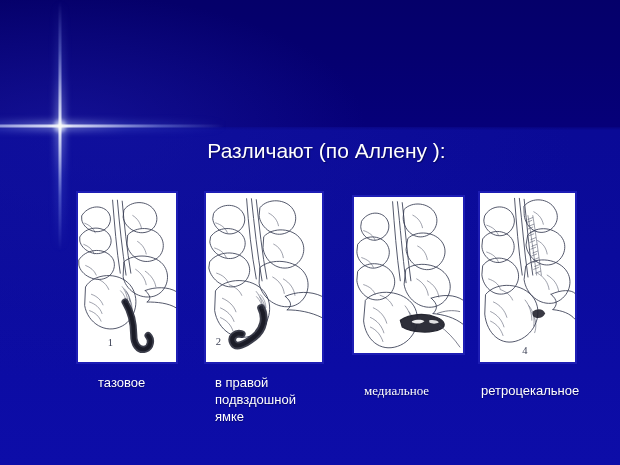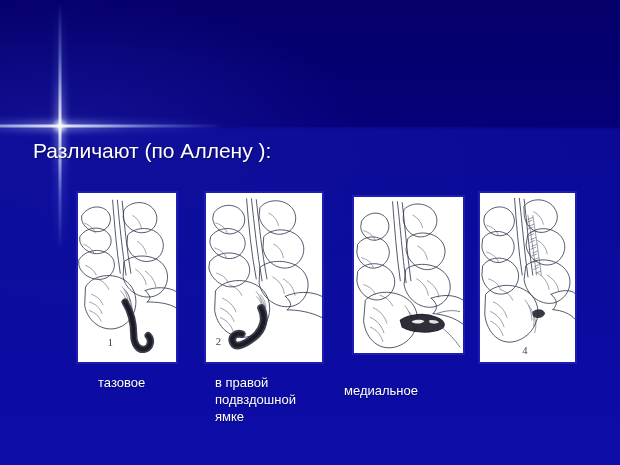--- a/index.html
+++ b/index.html
@@ -117,20 +117,21 @@
     line-height: 38px;
     letter-spacing: -0.2px;
     text-shadow: 1px 1px 0 rgba(0,0,40,0.65);
     padding: 0 20px;
   }
   .title .line { display: block; }
   .subtitle {
     position: absolute;
     left: 0; right: 0;
     top: 138px;
+    text-align: center;
     color: #ffffff;
     font-size: 21px;
     line-height: 26px;
     text-shadow: 1px 1px 1px rgba(0,0,50,0.55);
     padding-left: 33px;
   }
   
   .figures {
     position: absolute;
     left: 0;
@@ -162,21 +163,21 @@
   .caption {
     position: absolute;
     top: 0;
     color: #ffffff;
     font-size: 13px;
     line-height: 17px;
     text-shadow: 0 1px 1px rgba(0,0,50,0.5);
   }
   .cap-1 { left: 98px;  width: 110px; }
   .cap-2 { left: 215px; width: 105px; }
-  .cap-3 { left: 344px; width: 115px; top: 8px; }
+  .cap-3 { left: 364px; width: 115px; top: 8px; font-family: Liberation Serif, serif; }
   .cap-4 { left: 481px; width: 135px; top: 8px; }
 </style>
 </head>
 <body>
 
 <div id="slide">
 
   <div class="bg-base"></div>
   <div class="bg-wash"></div>
   <div class="bg-darktop"></div>
@@ -421,15 +422,16 @@
         <text x="44" y="166" font-family="Liberation Serif, serif" font-size="11" fill="#3d4256">4</text>
       </svg>
     </div>
 
   </div>
 
   <div class="captions">
     <div class="caption cap-1">тазовое</div>
     <div class="caption cap-2">в правой подвздошной ямке</div>
     <div class="caption cap-3">медиальное</div>
+    <div class="caption cap-4">ретроцекальное</div>
   </div>
 
 </div>
 
 </body></html>

